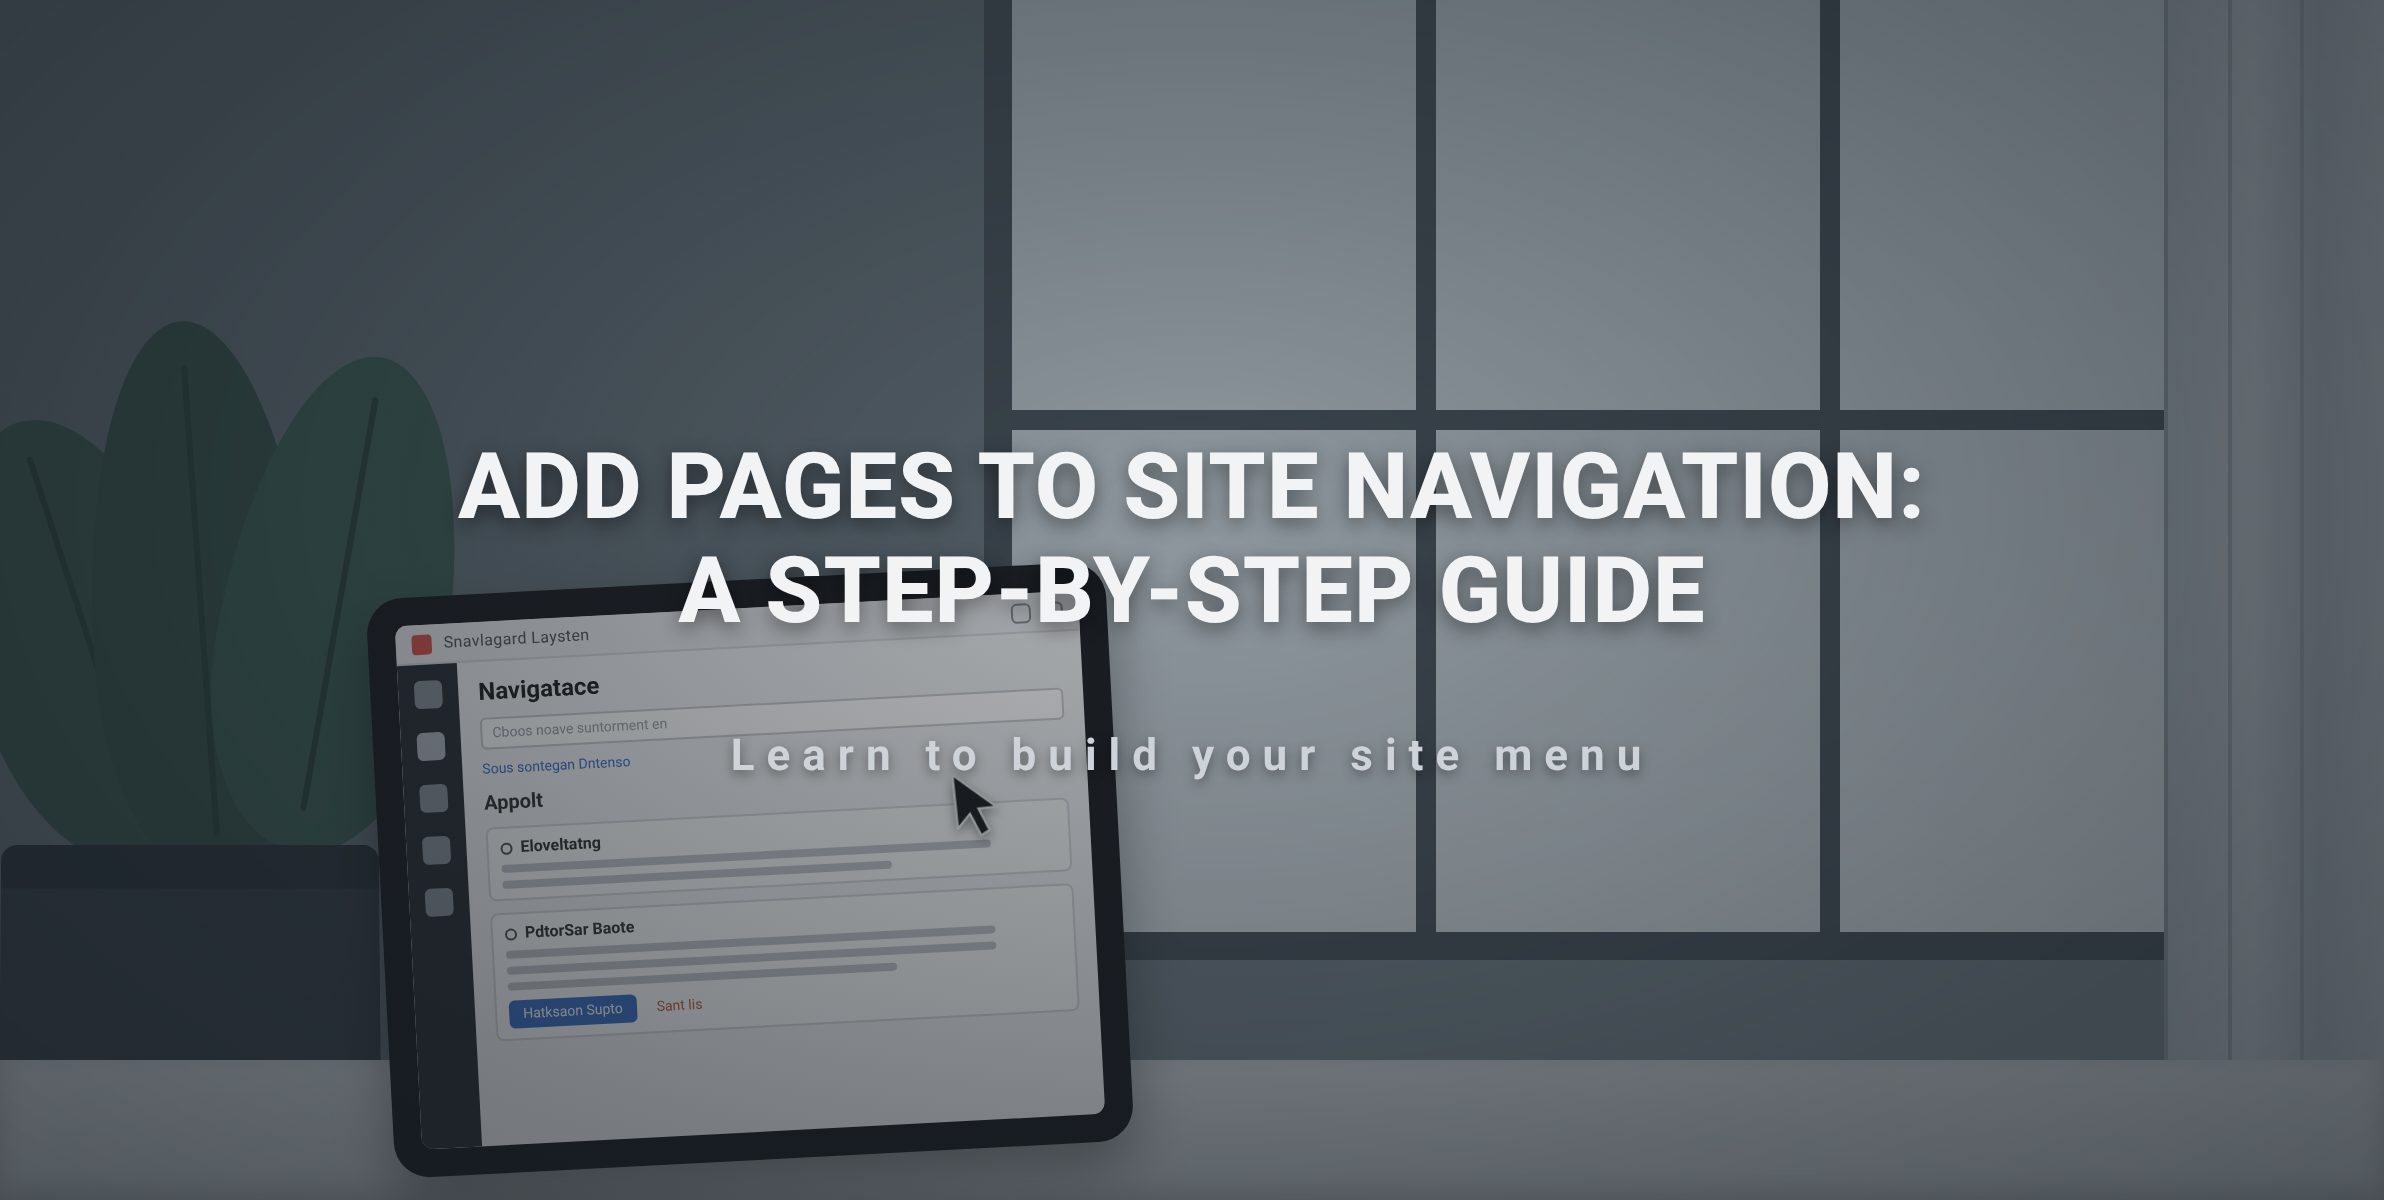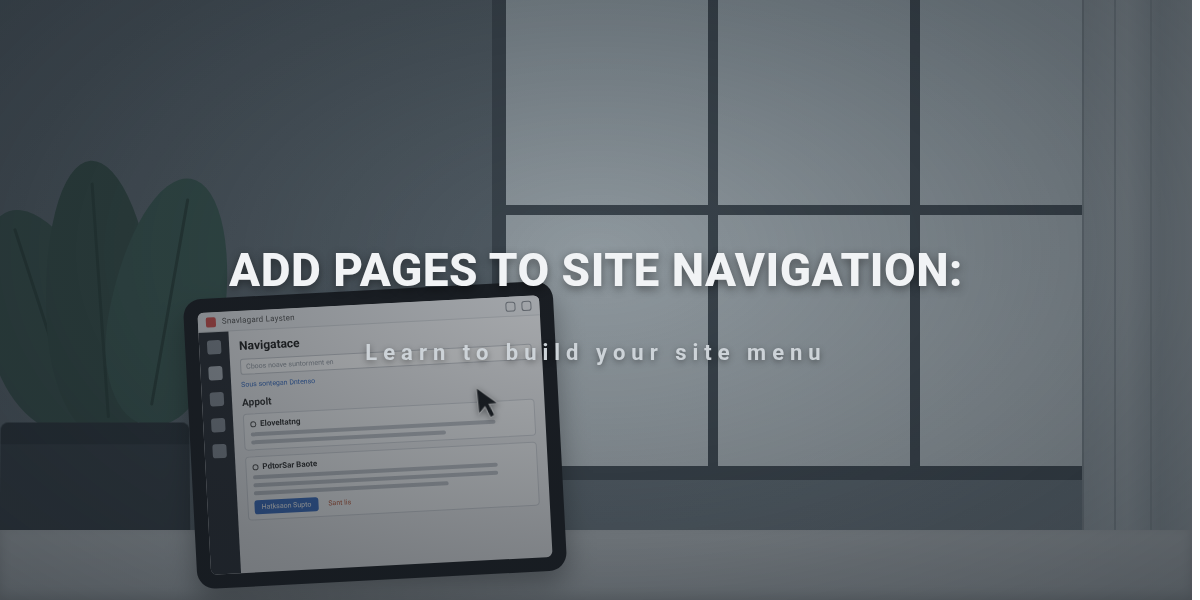--- a/index.html
+++ b/index.html
@@ -262,17 +262,18 @@
 
   <svg class="cursor" viewBox="0 0 24 32">
     <path d="M2 2 L2 26 L8 20 L12 30 L16 28 L12 18 L20 18 Z" fill="#1a1d21" stroke="#f0f0f0" stroke-width="1"></path>
   </svg>
 
   <div class="overlay"></div>
 
   <div class="hero">
     <h1 class="hero-title">
       <span>ADD PAGES TO SITE NAVIGATION:</span><br>
+      <span>A STEP-BY-STEP GUIDE</span>
     </h1>
     <div class="hero-sub">Learn to build your site menu</div>
   </div>
 
 </div>
 
 </body></html>

